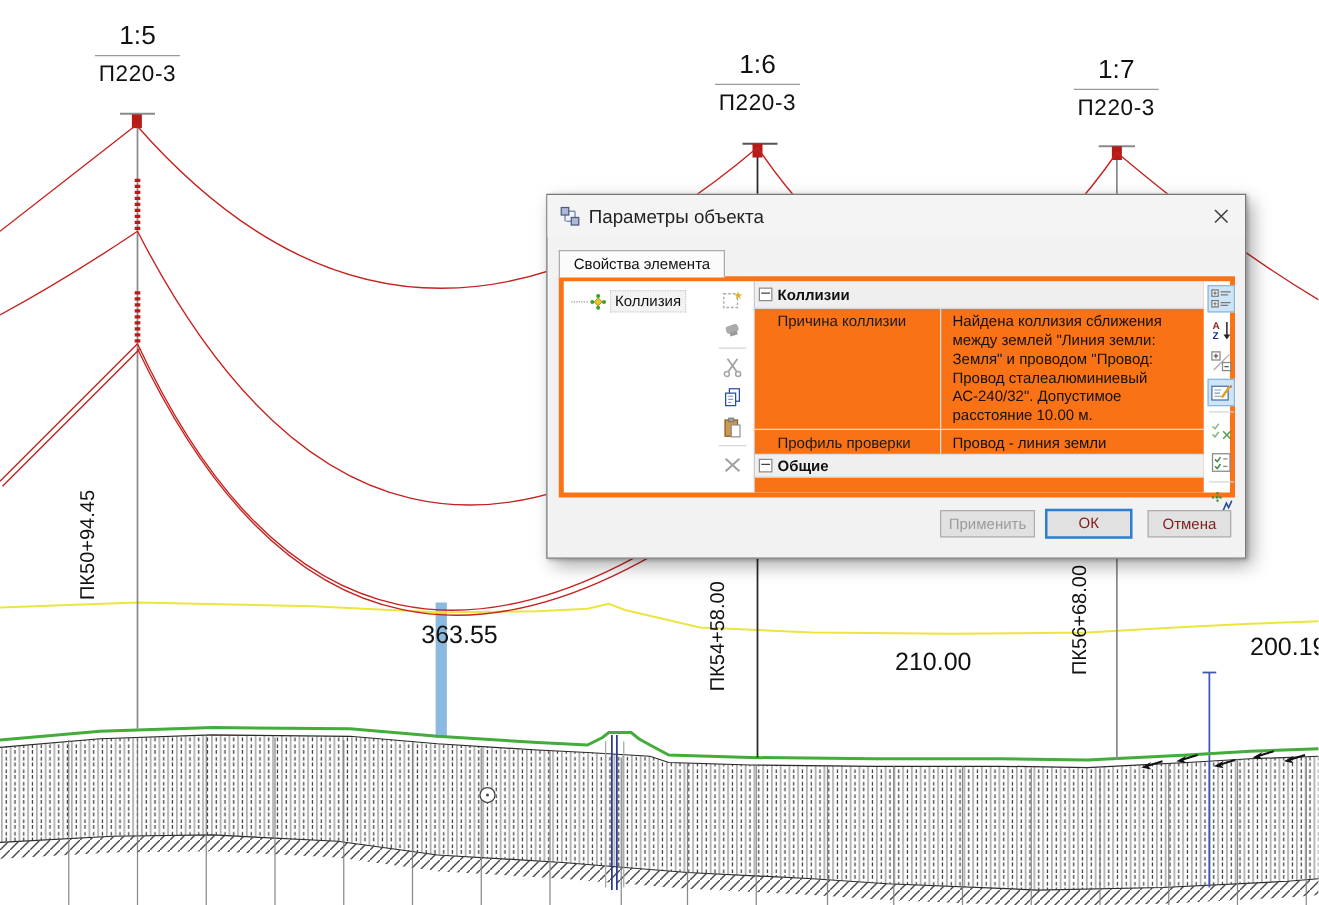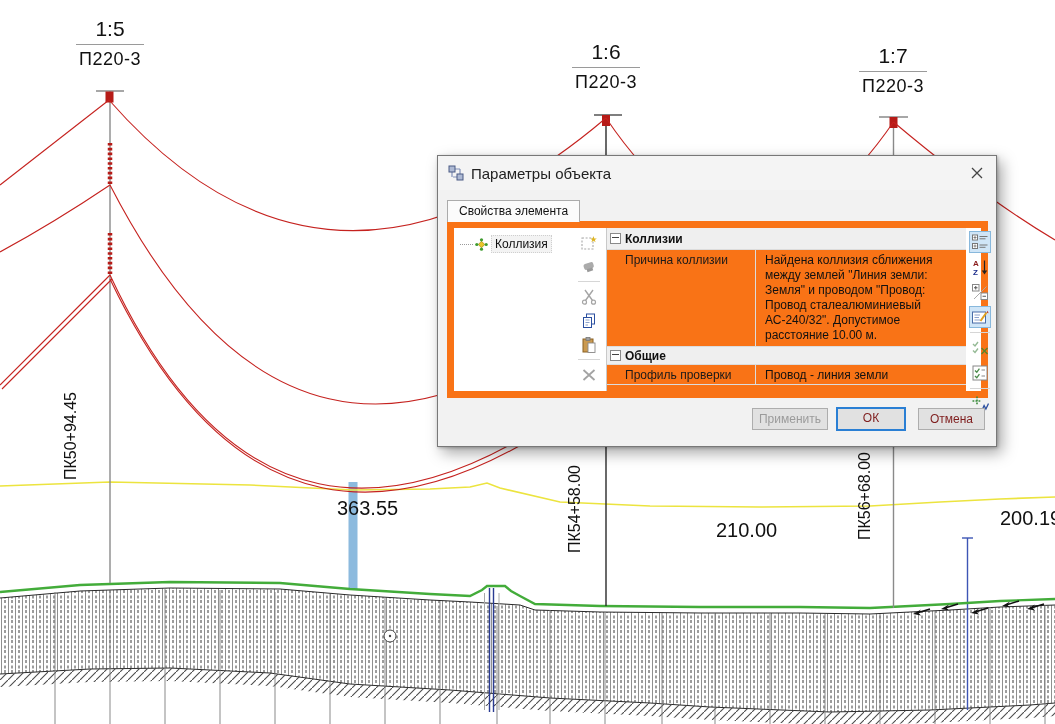--- a/index.html
+++ b/index.html
@@ -16,21 +16,21 @@
   
   #dlg{position:absolute;left:437px;top:155px;width:560px;height:292px;background:#f2f2f2;
        border:1px solid #787878;box-sizing:border-box;z-index:10;
        box-shadow:5px 6px 14px rgba(0,0,0,.35), 1px 1px 3px rgba(0,0,0,.25);font-size:12px;}
   .titlebar{position:absolute;left:0;top:0;right:0;height:34px;background:#f4f4f4;}
   .titlebar .ticon{position:absolute;left:10px;top:9px;}
   .titlebar .ttext{position:absolute;left:33px;top:9px;font-size:15px;color:#222;}
   .closebtn{position:absolute;right:6px;top:5px;width:26px;height:24px;display:flex;align-items:center;justify-content:center;cursor:pointer;}
   .tab{position:absolute;left:9px;top:44px;height:21px;line-height:21px;padding:0 11px;background:#fbfbfb;
        border:1px solid #ababab;border-bottom:none;z-index:3;}
-  .panel{position:absolute;left:9px;top:65px;width:541px;height:177px;background:#fff;border:7px solid #f97316;box-sizing:border-box;}
+  .panel{position:absolute;left:9px;top:65px;width:541px;height:177px;background:#fff;border:4px solid #f97316;box-sizing:border-box;}
   .tree{position:absolute;left:0;top:0;width:117px;height:100%;}
   .treeitem{position:absolute;left:6px;top:7px;display:flex;align-items:center;white-space:nowrap;}
   .treedots{display:inline-block;width:13px;height:0;border-top:1px dotted #9a9a9a;margin-right:2px;}
   .treelabel{padding:1px 3px;background:#f3f3f3;border:1px dotted #cfcfcf;}
   .ltb{position:absolute;left:117px;top:0;width:36px;height:100%;border-right:1px solid #c9c9c9;box-sizing:border-box;}
   .ltb .ibtn{width:18px;height:18px;margin:6px auto 5px auto;display:block;}
   .ltb .sep{width:22px;margin:2px auto;border-top:1px solid #d6d6d6;}
   .grid{position:absolute;left:153px;top:0;width:359px;height:100%;box-sizing:border-box;background:#f97316;}
   .grow{display:flex;border-bottom:1px solid #dcdcdc;box-sizing:border-box;}
   .ghead{background:#efefef;align-items:center;height:22px;}
@@ -277,31 +277,31 @@
           <span class="gexp">
               <span class="expbox"></span>
             </span>
           <span class="gname">Коллизии</span>
         </div>
         <div class="grow" style="min-height:77px;">
           <span class="gexp"></span>
           <span class="glabel">Причина коллизии</span>
           <span class="gvalue">Найдена коллизия  сближения между землей "Линия земли: Земля" и проводом "Провод: Провод сталеалюминиевый АС-240/32". Допустимое расстояние 10.00 м.</span>
         </div>
+        <div class="grow" style="height:20px;">
+          <span class="gexp"></span>
+          <span class="glabel">Профиль проверки</span>
+          <span class="gvalue">Провод - линия земли</span>
+        </div>
         <div class="grow ghead" style="height:18px;">
           <span class="gexp">
               <span class="expbox"></span>
             </span>
           <span class="gname">Общие</span>
         </div>
-        <div class="grow" style="height:20px;">
-          <span class="gexp"></span>
-          <span class="glabel">Профиль проверки</span>
-          <span class="gvalue">Провод - линия земли</span>
-        </div>
       </div>
 
       <div class="rtb">
         <span class="ibtn hl">
           <svg width="18" height="18" viewBox="0 0 18 18">
             <rect x="1.5" y="2" width="5" height="5" fill="#fff" stroke="#777"></rect>
               <path d="M2.5,4.5 H5.5 M4,3 V6" stroke="#777" stroke-width=".9"></path>
             <rect x="1.5" y="10.5" width="5" height="5" fill="#fff" stroke="#777"></rect>
               <path d="M2.5,13 H5.5 M4,11.5 V14.5" stroke="#777" stroke-width=".9"></path>
             <path d="M8.5,3.5 H16.5 M8.5,5.8 H14.5 M8.5,12 H16.5 M8.5,14.3 H14.5" stroke="#777" stroke-width="1"></path>

